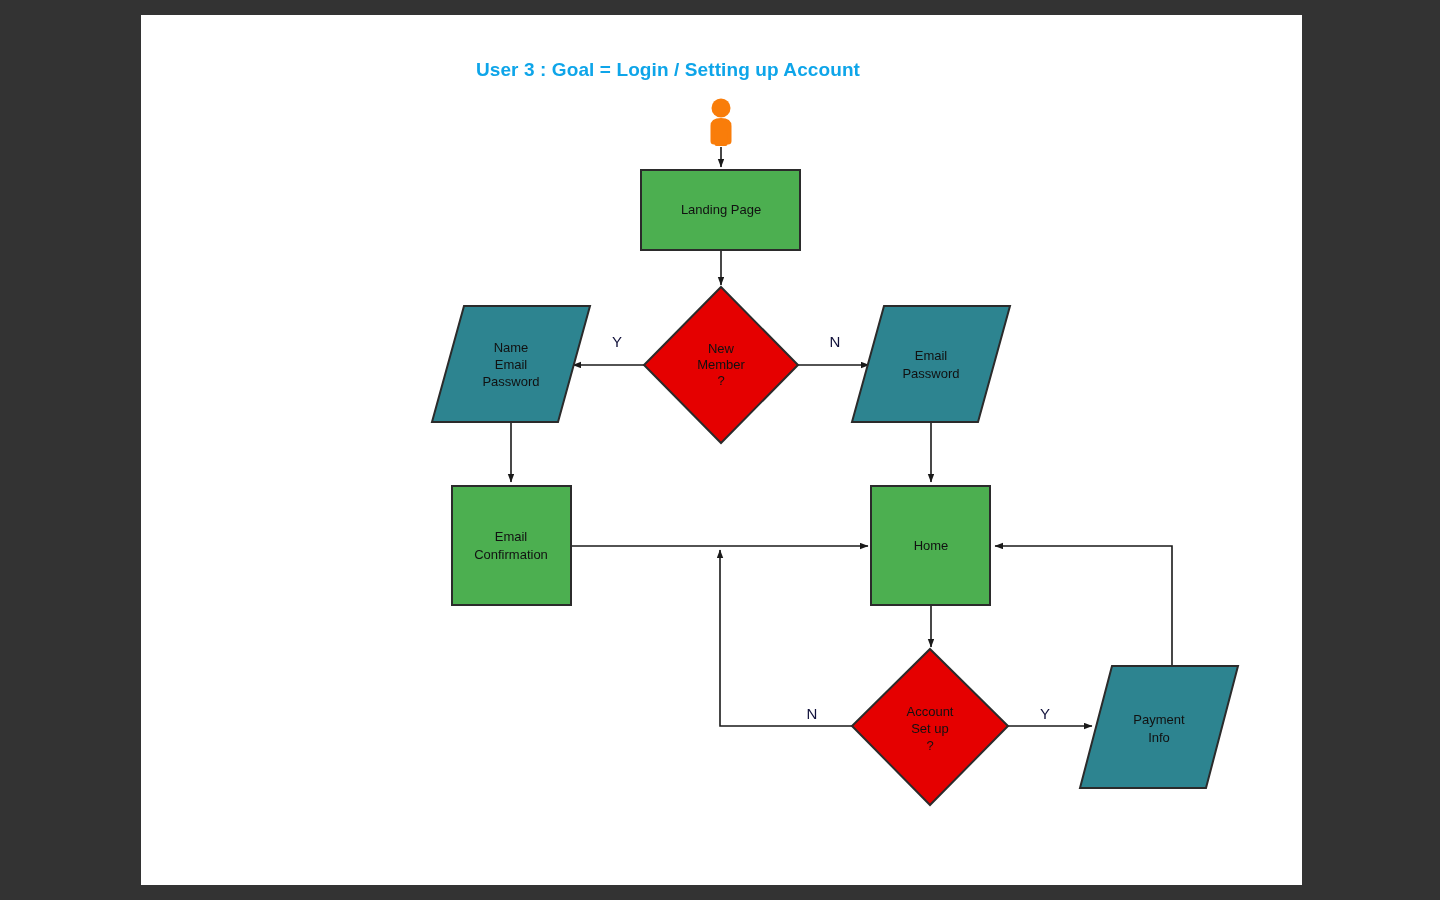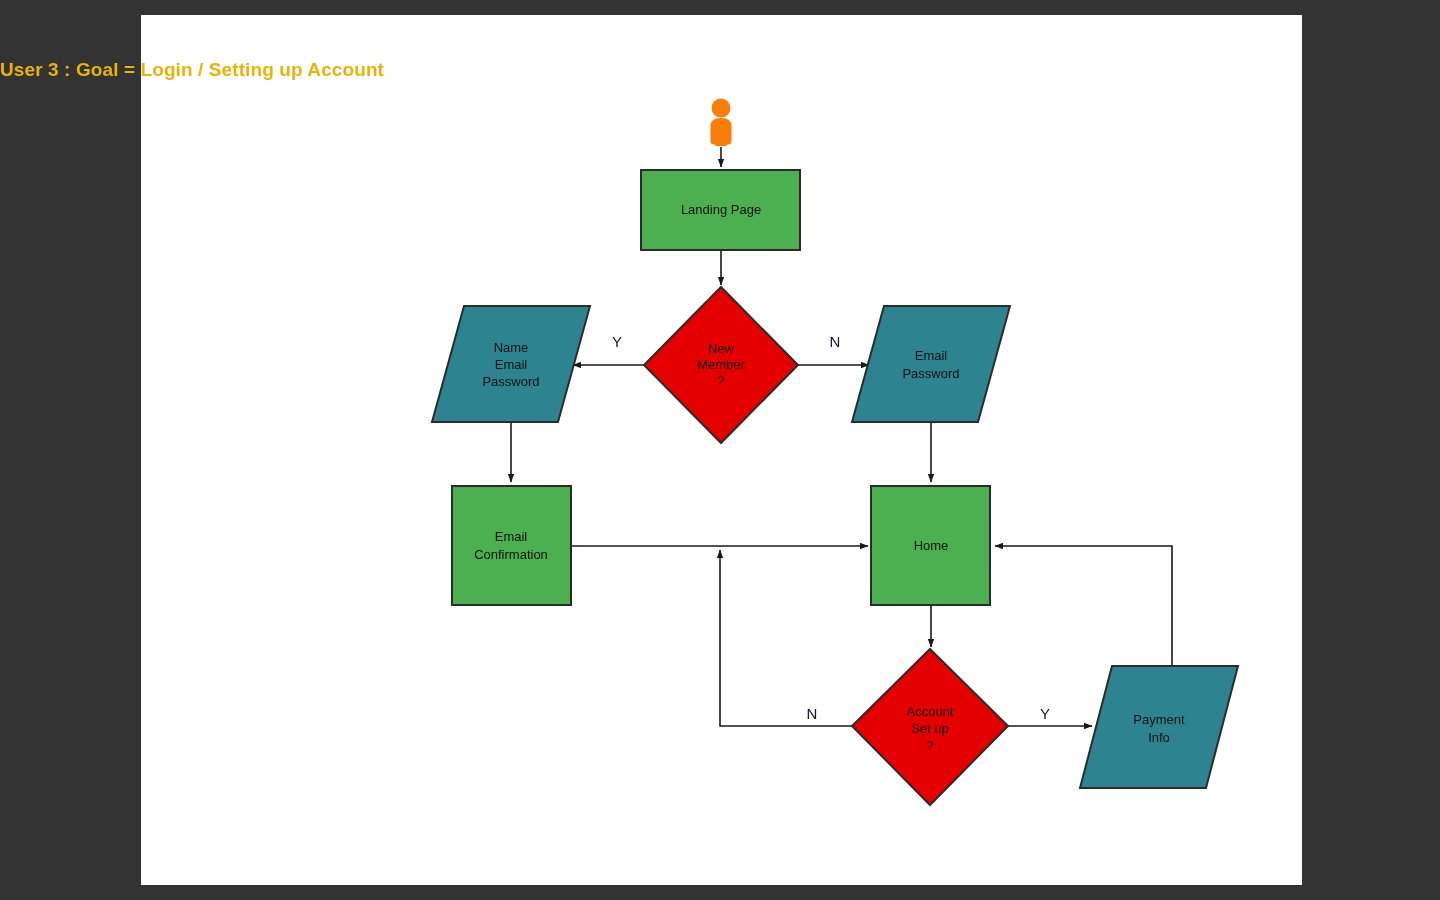--- a/index.html
+++ b/index.html
@@ -43,24 +43,25 @@
     font-family: "Liberation Sans", sans-serif;
     font-size: 15px;
     fill: #10103a;
     text-anchor: middle;
   }
   .title-text {
     position: absolute;
     left: 0;
     top: 59px;
     width: 1336px;
+    text-align: center;
     font-family: "Liberation Sans", sans-serif;
     font-size: 19px;
     font-weight: bold;
-    color: #eab308;
+    color: #0ea5e9;
     letter-spacing: 0.1px;
   }
   .shape-stroke { stroke: #2b2b2b; stroke-width: 2; }
   .conn { stroke: #1a1a1a; stroke-width: 1.6; fill: none; }
 </style>
 </head>
 <body>
 
 <div id="stage">
 

